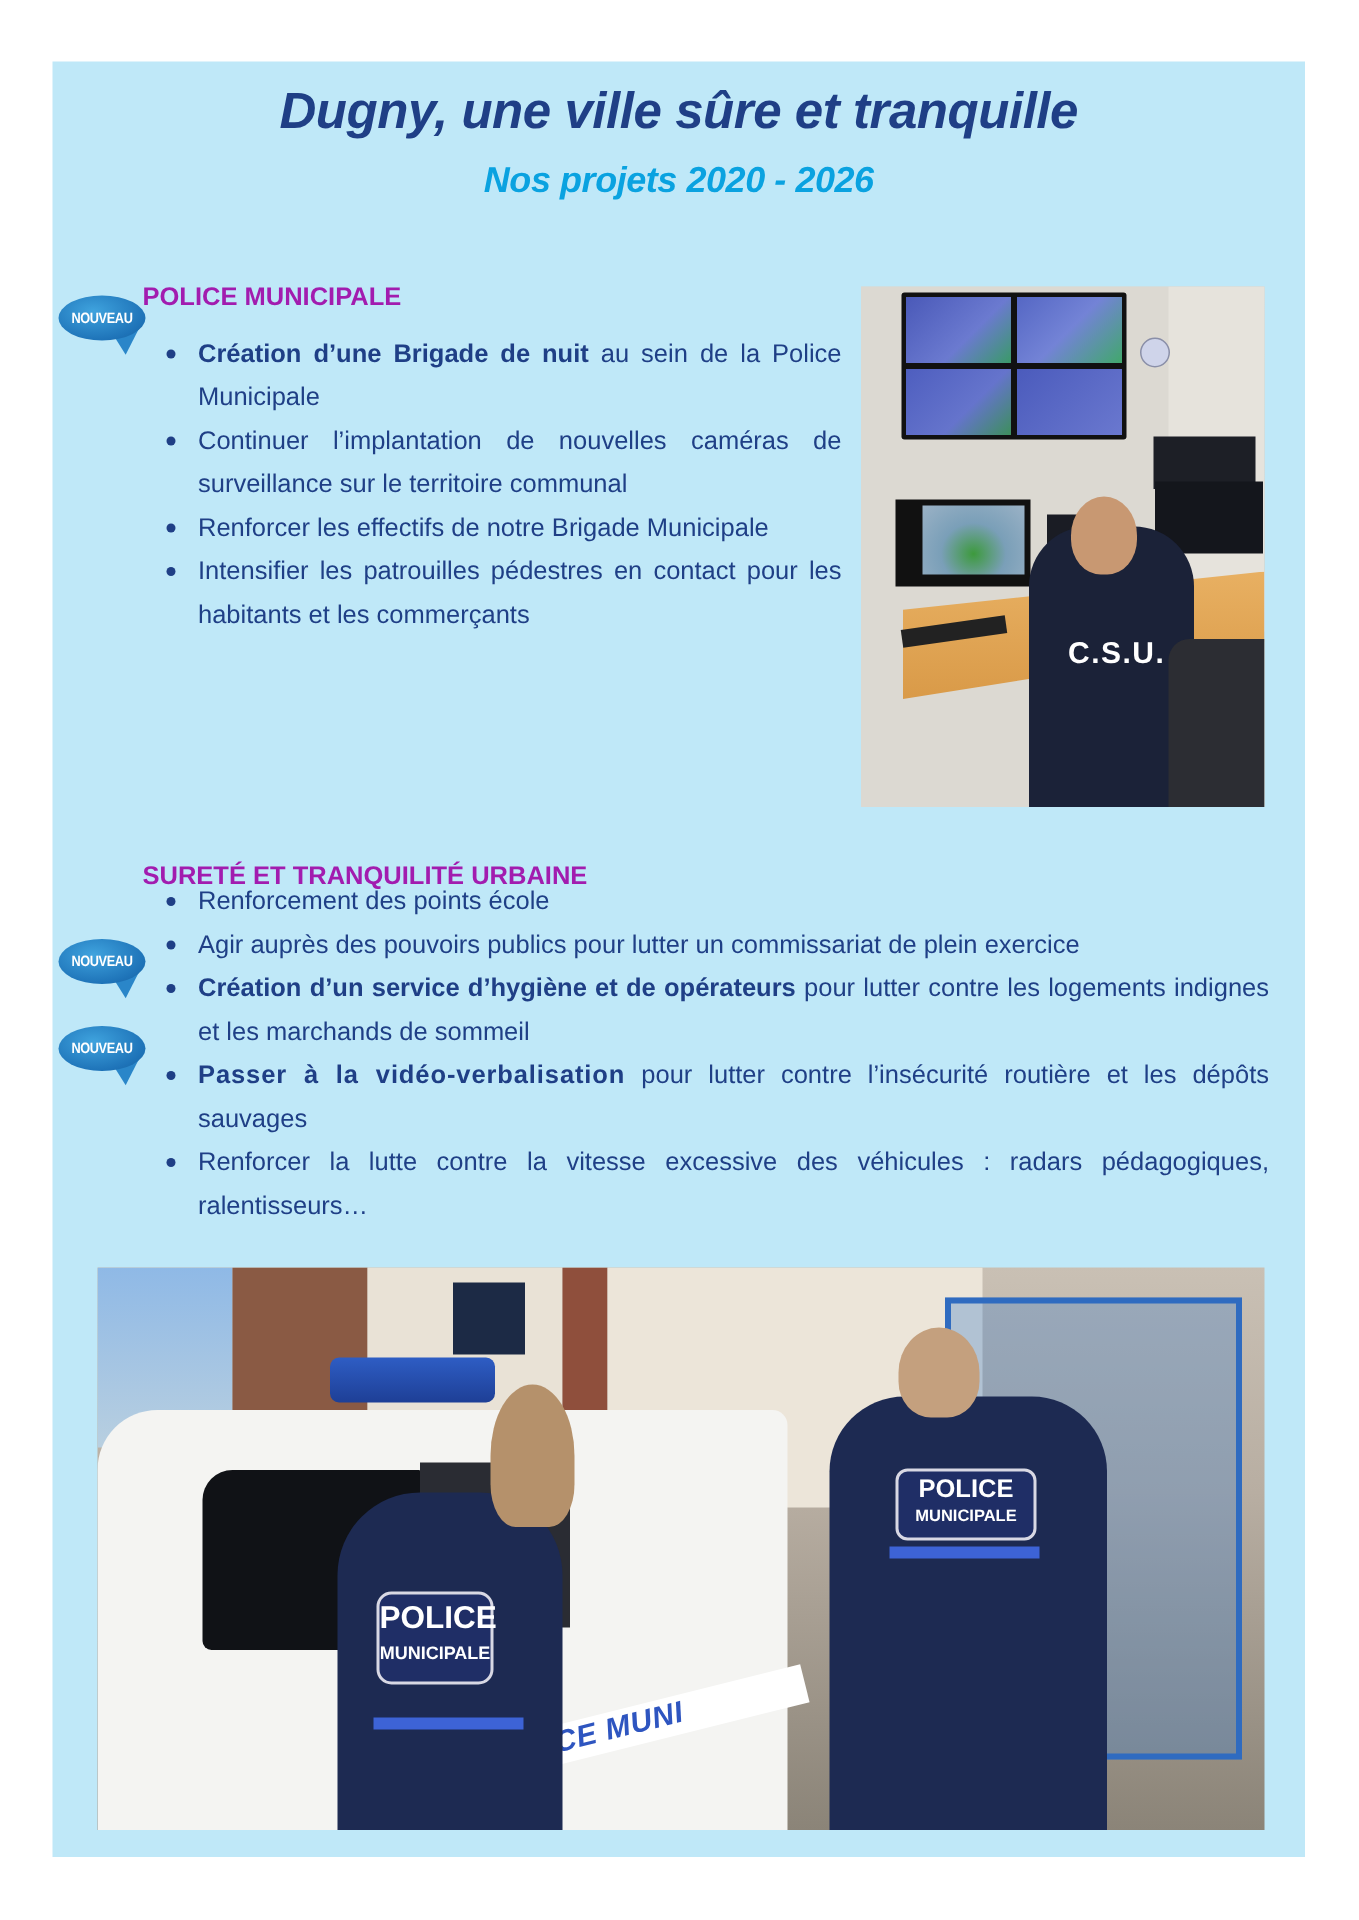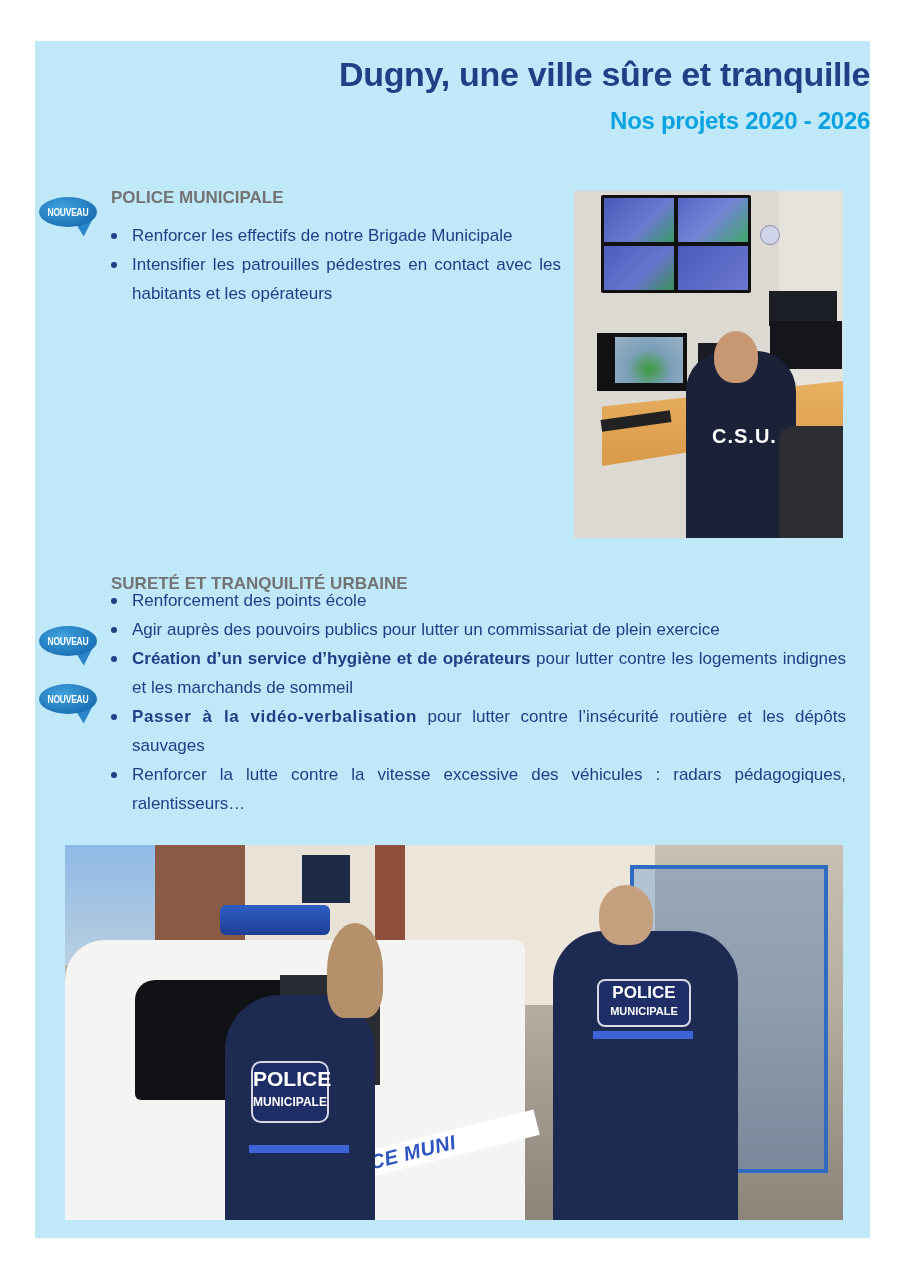--- a/index.html
+++ b/index.html
@@ -5,29 +5,29 @@
   html, body { margin: 0; padding: 0; }
   body {
     width: 906px; height: 1280px; background: #ffffff; position: relative;
     font-family: "Liberation Sans", sans-serif; overflow: hidden;
   }
   .panel {
     position: absolute; left: 35px; top: 41px; width: 835px; height: 1197px;
     background: #bfe8f8;
   }
   .title {
-    position: absolute; left: 0; width: 100%; text-align: right;
-    font-weight: bold; font-family: "Liberation Sans", sans-serif;
+    position: absolute; left: 0; width: 100%; text-align: center;
+    font-weight: bold; font-family: "Liberation Sans", sans-serif; font-style: italic;
   }
   .title-1 { top: 14px; font-size: 34px; color: #1f3f86; letter-spacing: -0.3px; }
   .title-2 { top: 66px; font-size: 24px; color: #0aa2e0; letter-spacing: -0.3px; }
 
   .section-heading {
-    position: absolute; left: 76px; font-size: 17px; font-weight: bold;
-    color: #737373;
+    position: absolute; left: 60px; font-size: 17px; font-weight: bold;
+    color: #a21caf;
   }
   ul.bullets {
     position: absolute; left: 72px; margin: 0; padding: 0; list-style: none;
     font-size: 17px; line-height: 29px; color: #1f3f86;
   }
   ul.bullets li { position: relative; padding-left: 25px; text-align: justify; }
   ul.bullets li::before {
     content: ""; position: absolute; left: 4px; top: 12px; width: 6px; height: 6px;
     border-radius: 50%; background: #1f3f86;
   }
@@ -77,22 +77,24 @@
   <div class="title title-2">Nos projets 2020 - 2026</div>
 
   <div class="badge" style="left:4px; top:156px;">
     <div class="tail"></div>
     <div class="bubble">
       <span class="label">NOUVEAU</span>
     </div>
   </div>
   <div class="section-heading" style="top:147px;">POLICE MUNICIPALE</div>
   <ul class="bullets" style="top:180px; width:454px;">
+    <li><b>Création d’une Brigade de nuit</b><span> au sein de la Police Municipale</span></li>
+    <li><span>Continuer l’implantation de nouvelles caméras de surveillance sur le territoire communal</span></li>
     <li><span>Renforcer les effectifs de notre Brigade Municipale</span></li>
-    <li><span>Intensifier les patrouilles pédestres en contact avec les habitants et les opérateurs</span></li>
+    <li><span>Intensifier les patrouilles pédestres en contact pour les habitants et les commerçants</span></li>
   </ul>
 
   <div class="photo photo-cctv" title="Opérateur du C.S.U. devant les écrans de vidéosurveillance">
     <div class="shape" style="left:0;top:0;width:269px;height:347px;background:#dcd9d2;"></div>
     <div class="shape" style="left:205px;top:0;width:64px;height:230px;background:#e6e3dc;"></div>
     <div class="shape" style="left:27px;top:4px;width:150px;height:98px;background:#111;border-radius:2px;">
       <div class="shape" style="left:3px;top:3px;width:70px;height:44px;background:linear-gradient(135deg,#4a59b8,#6b7ad0 60%,#3a9a68);"></div>
       <div class="shape" style="left:77px;top:3px;width:70px;height:44px;background:linear-gradient(135deg,#5567c4,#7383d6 50%,#41a86c);"></div>
       <div class="shape" style="left:3px;top:51px;width:70px;height:44px;background:linear-gradient(135deg,#4e5ebf,#6574cc 60%,#3d8f5c);"></div>
       <div class="shape" style="left:77px;top:51px;width:70px;height:44px;background:linear-gradient(135deg,#4b5bbc,#6a78cf);"></div>

